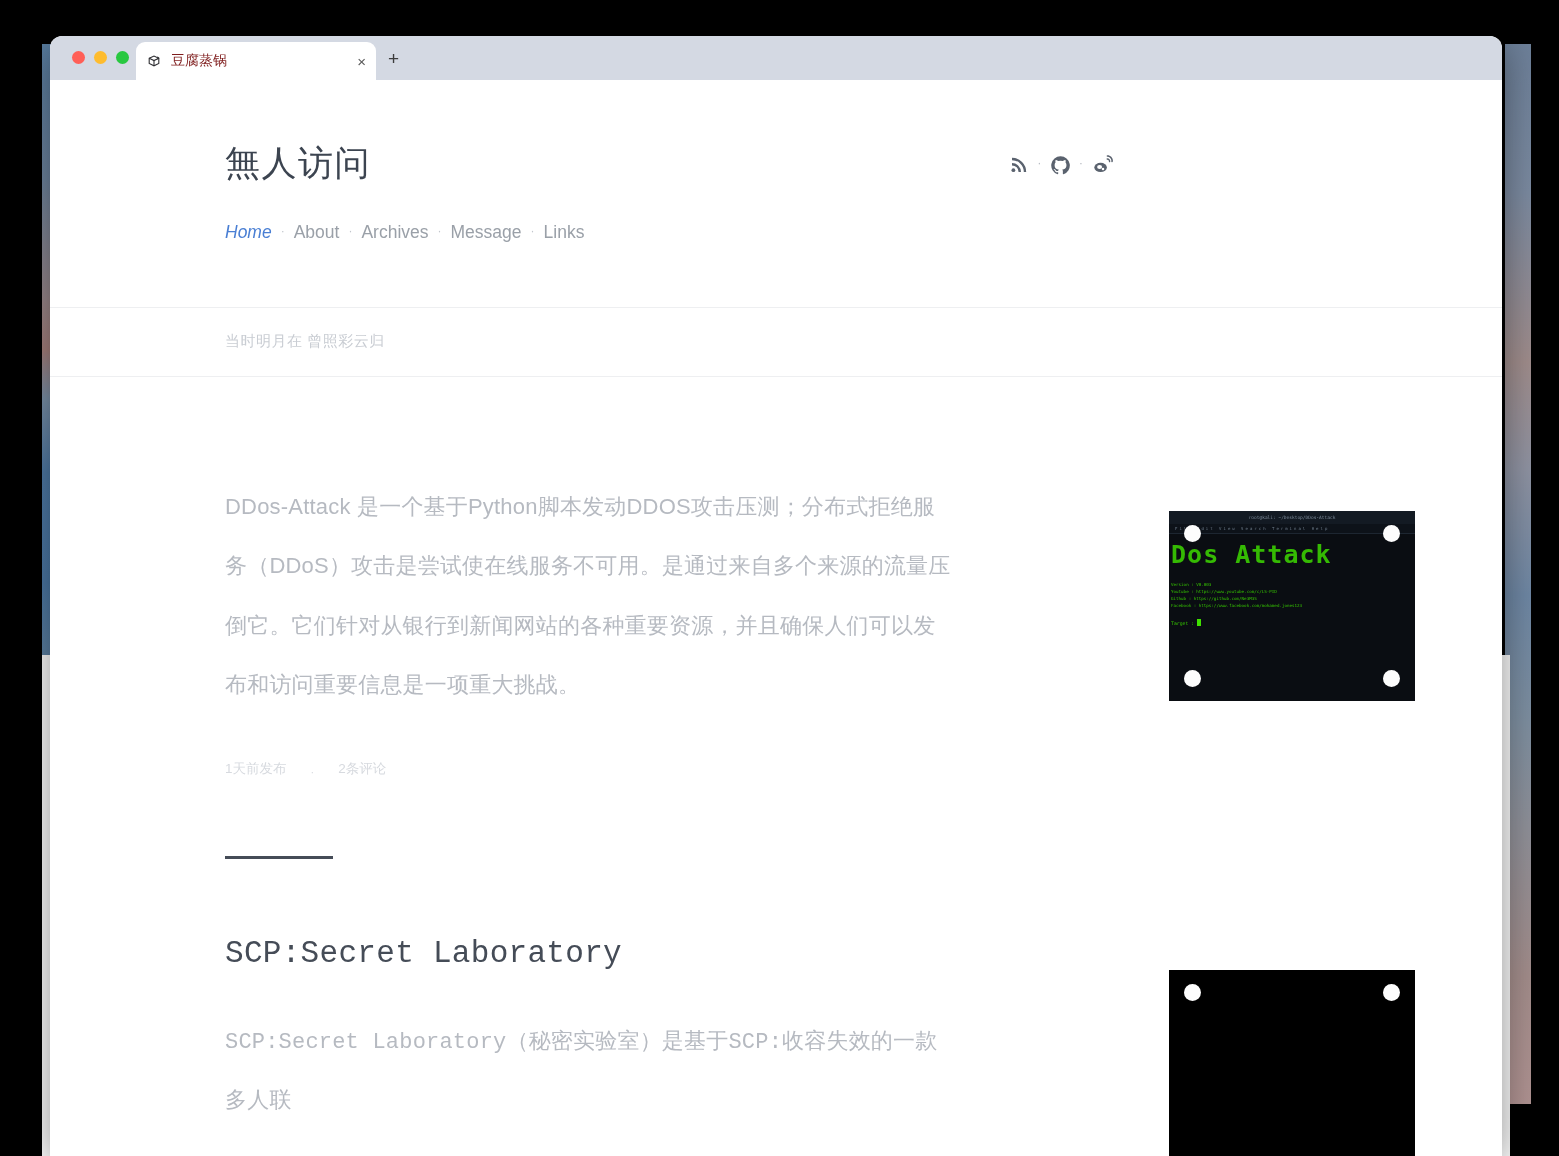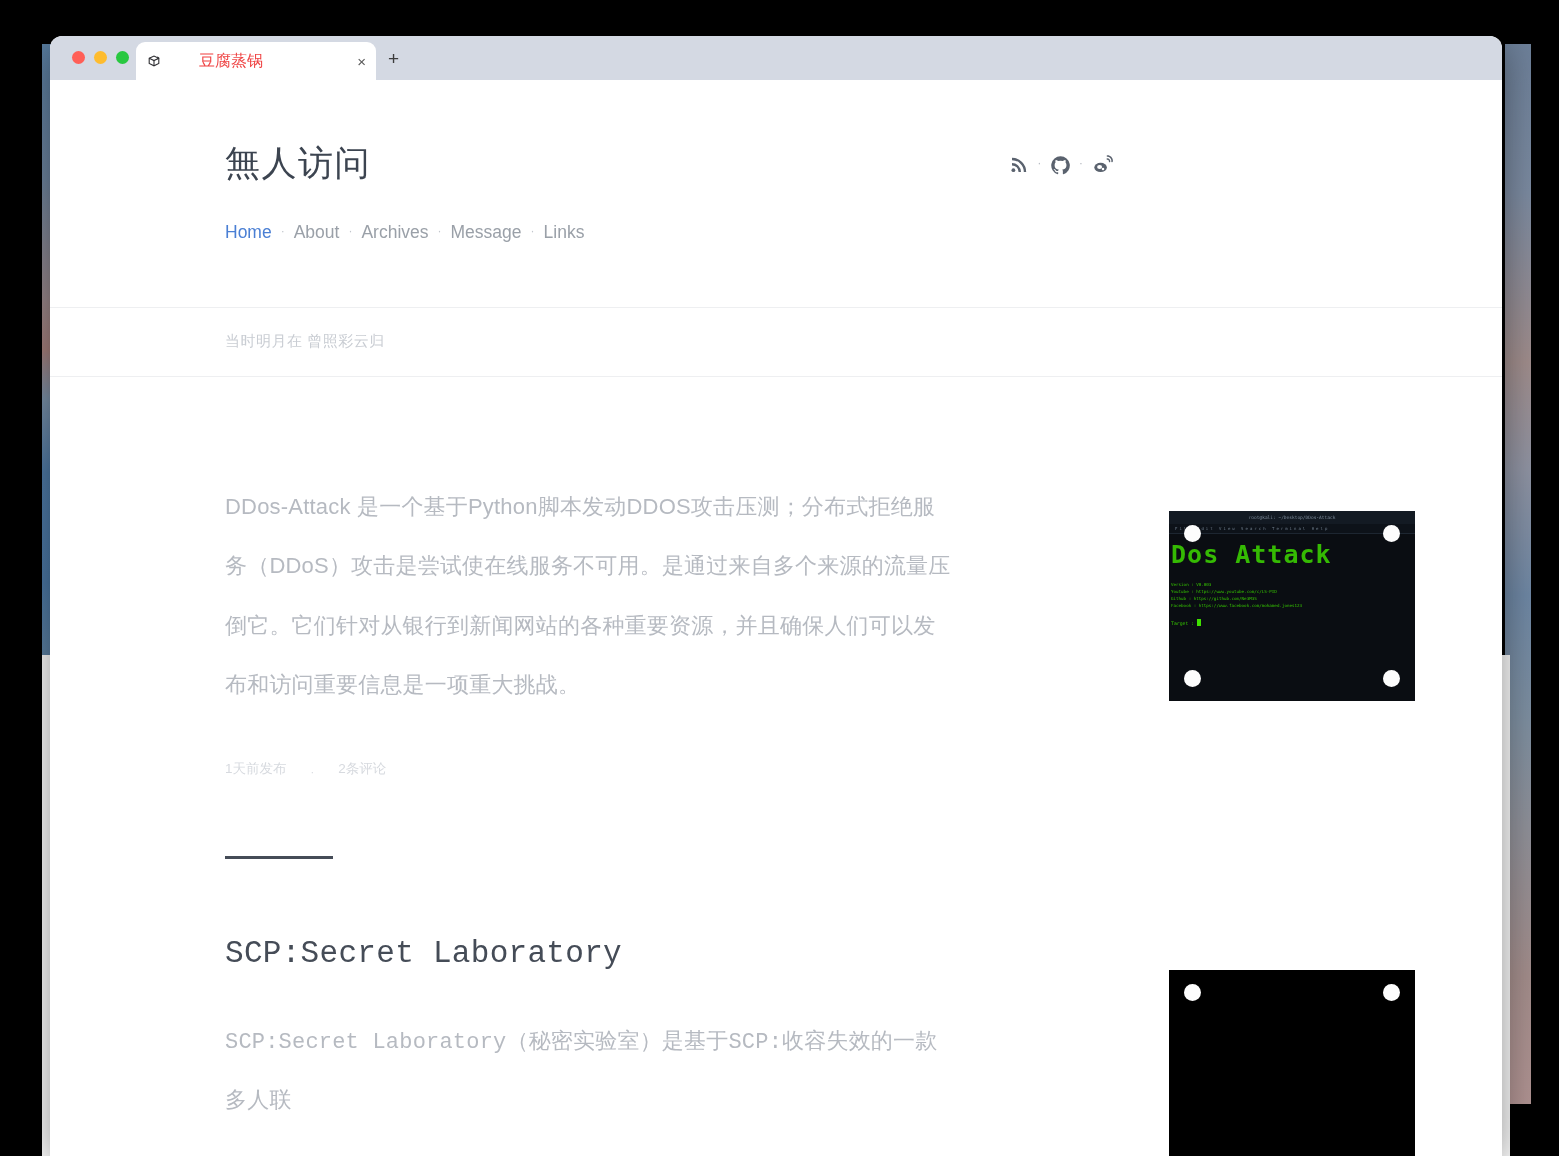--- a/index.html
+++ b/index.html
@@ -109,26 +109,25 @@
     align-items: center;
     padding: 0 10px;
     box-sizing: border-box;
   }
   #favicon {
     width: 16px; height: 16px;
     margin-right: 9px;
     flex: 0 0 auto;
   }
   #tab-title {
-    font-size: 16px;
-    color: #ef4444;
+    font-size: 14px;
+    color: #7f1d1d;
     white-space: nowrap;
     overflow: hidden;
     flex: 1 1 auto;
-    margin-left: 28px;
   }
   #tab-close {
     font-size: 15px;
     color: #5a5a5a;
     line-height: 1;
     padding-left: 6px;
     cursor: pointer;
   }
   #new-tab {
     position: absolute;
@@ -186,21 +185,21 @@
   #site-nav {
     margin-top: 38px;
     font-size: 17.5px;
     color: #9aa0a8;
     display: flex;
     align-items: center;
     gap: 9px;
     font-weight: 300;
   }
   #site-nav .nav-link { color: #9aa0a8; text-decoration: none; cursor: pointer; }
-  #site-nav .nav-link.active { color: #4a7fd4; }
+  #site-nav .nav-link.active { color: #4a7fd4; font-style: italic; }
   #site-nav .sep { color: #c2c6cc; font-size: 12px; position: relative; top: -2px; }
 
   #header-rule-top {
     margin-top: 64px;
     border-top: 1px solid #eeeff1;
   }
   #tagline-band {
     border-bottom: 1px solid #eeeff1;
     padding: 24px 0 25px 0;
   }

